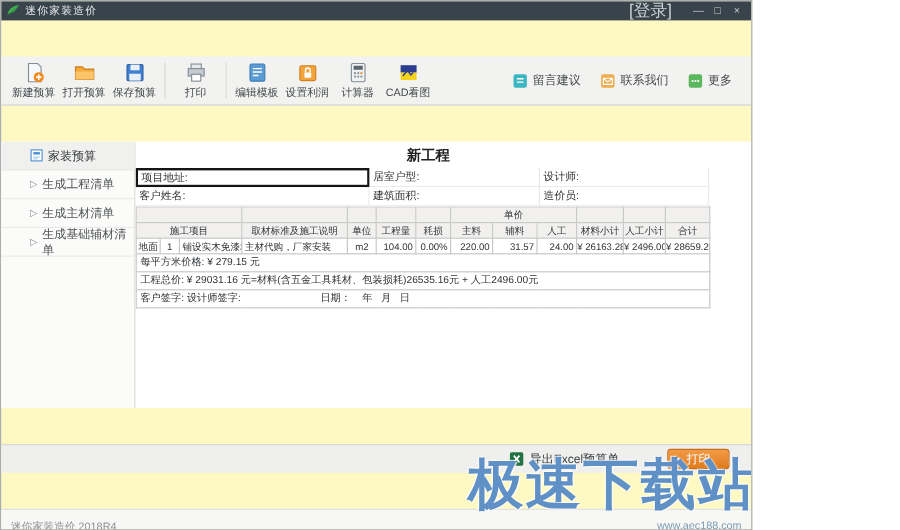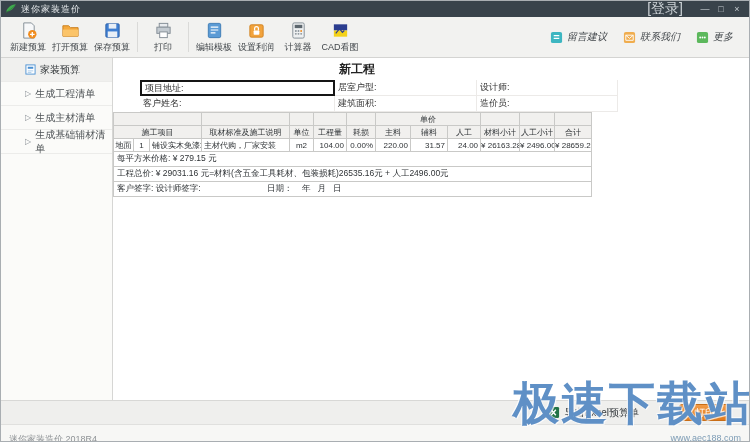--- a/index.html
+++ b/index.html
@@ -1,45 +1,45 @@
 <!DOCTYPE html>
 <html><head>
 <meta charset="utf-8">
 <style>
   * { margin:0; padding:0; box-sizing:border-box; }
   html,body { width:750px; height:442px; font-family:"Liberation Sans","DejaVu Sans",sans-serif; }
-  .window { position:relative; width:750px; height:442px; background:#fef9c3; border:1px solid #a9aeb2; overflow:hidden; display:flex; flex-direction:column; }
+  .window { position:relative; width:627px; height:442px; background:#fef9c3; border:1px solid #a9aeb2; overflow:hidden; display:flex; flex-direction:column;gap:30px; }
 
   
   .titlebar { height:16px; background:#39434b; display:flex; align-items:center; padding:0 4px; flex:0 0 auto; }
   .titlebar .app-title { color:#e7eaec; font-size:9px; margin-left:4px; letter-spacing:1px; }
   .titlebar .tb-spacer { flex:1; }
   .titlebar .login { color:#cdd3d7; font-size:14px; margin-right:14px; cursor:pointer; }
   .win-ctrl { color:#c3c9cd; font-size:9px; width:16px; text-align:center; cursor:pointer; line-height:16px; }
 
   
   .toolbar { height:41px; background:#f2f2f0; border-bottom:1px solid #d4d4d2; display:flex; align-items:center; padding:0 6px; flex:0 0 auto; }
   .tool-btn { display:flex; flex-direction:column; align-items:center; justify-content:center; width:42px; height:38px; cursor:pointer; }
   .tool-btn .tb-label { font-size:9px; color:#43484c; margin-top:1px; white-space:nowrap; }
   .tool-divider { width:1px; height:30px; background:#dadad8; margin:0 4px; }
-  .toolbar .tb-right { margin-left:auto; display:flex; align-items:center; gap:16px; padding-right:10px;font-style:italic; }
+  .toolbar .tb-right { margin-left:auto; display:flex; align-items:center; gap:16px; padding-right:10px; }
   .mini-btn { display:flex; align-items:center; gap:4px; font-size:10px; color:#43484c; cursor:pointer; }
 
   
   .app-body { flex:1 1 auto; display:flex; background:#fff; overflow:hidden; }
   .sidebar { width:112px; background:#fbfbf9; border-right:1px solid #d6d6d4; flex:0 0 auto;font-family:Liberation Serif, serif; }
   .side-item { height:24px; display:flex; align-items:center; padding-left:24px; font-size:10px; color:#4e5356; border-bottom:1px solid #ececea; cursor:pointer; gap:4px; }
   .side-item.selected { background:#f0f0ee; color:#34393c; }
   .side-item .tri { font-size:8px; color:#8a9096; }
 
   .main { flex:1; background:#fff; position:relative; overflow:hidden; }
   .form-wrap { width:478px; }
   .form-title { text-align:center; font-size:12px; font-weight:bold; color:#222; padding:3px 0 2px 10px; }
 
-  .fields { display:grid; grid-template-columns:195px 142px 141px;margin-left:27px; }
+  .fields { display:grid; grid-template-columns:195px 142px 141px; }
   .field-cell { height:16px; font-size:9px; color:#333; border:1px solid #eceae8; border-top:none; border-left:none; display:flex; align-items:center; padding-left:3px; background:#fff; cursor:text; }
   .field-cell.focused { border:2px solid #151515; }
 
   
   table.budget { border-collapse:collapse; table-layout:fixed; width:478px; }
   table.budget td, table.budget th { border:1px solid #c9c9c7; font-size:8px; font-weight:normal; height:13px; overflow:hidden; white-space:nowrap; color:#2f3336; }
   tr.hdr td, tr.hdr th { background:#f1f0ee; text-align:center; }
   tr.grp td { background:#f7f6f4; }
   td.c { text-align:center; }
   td.l { text-align:left; padding-left:2px; }

